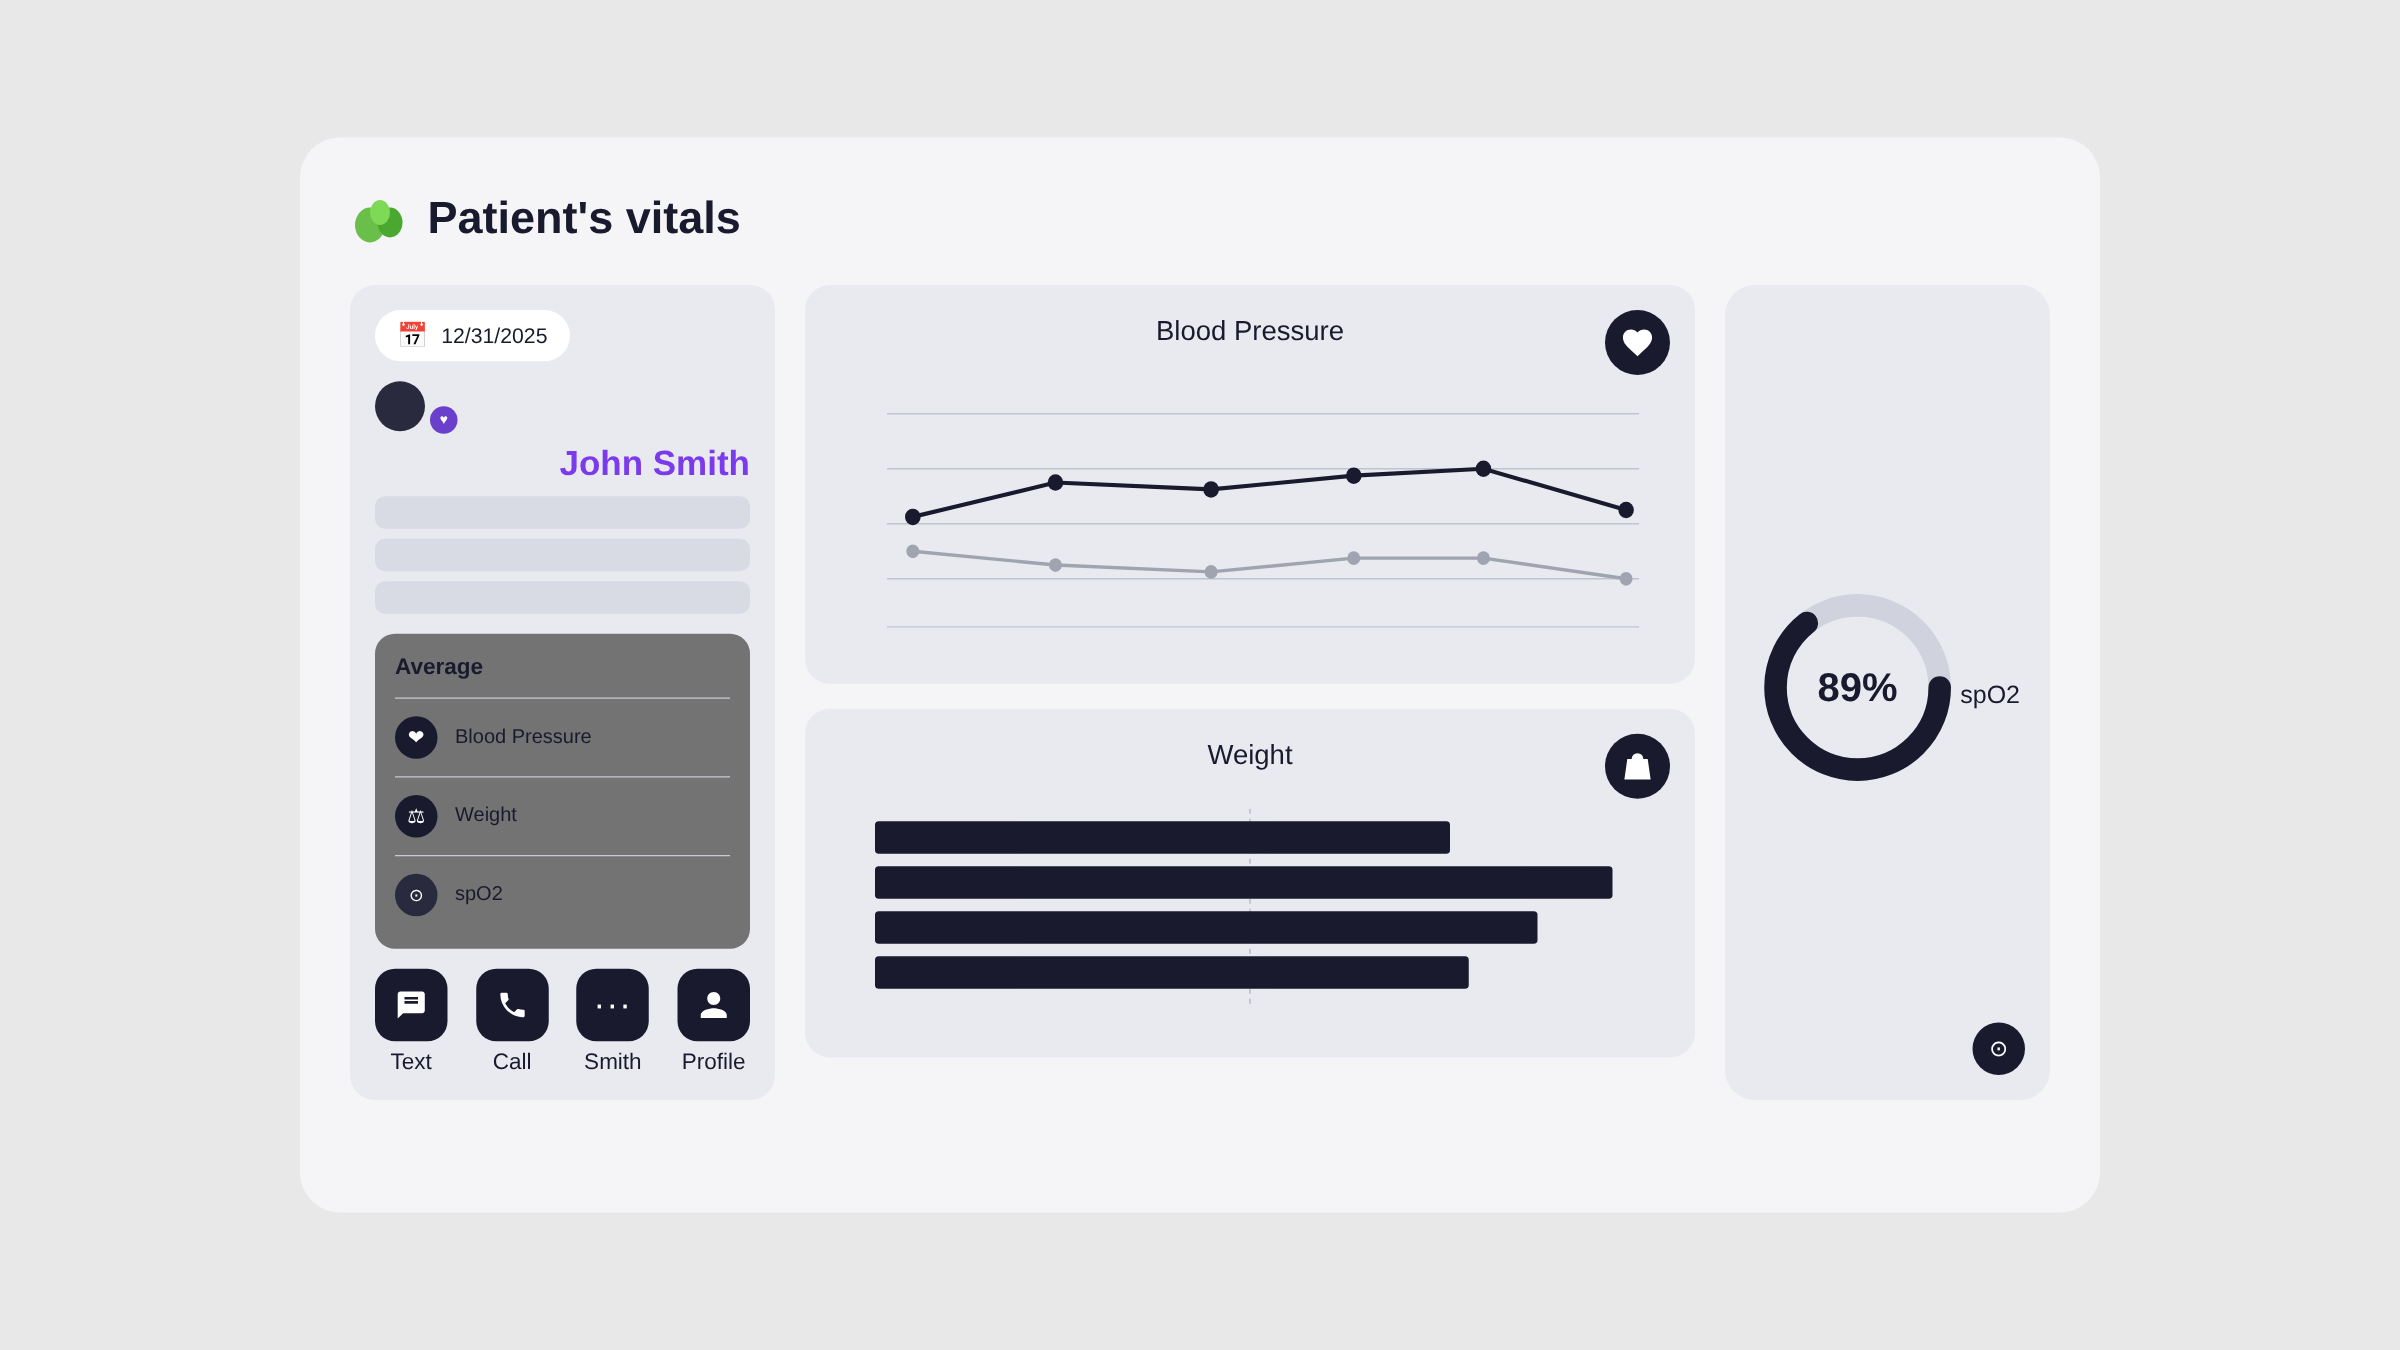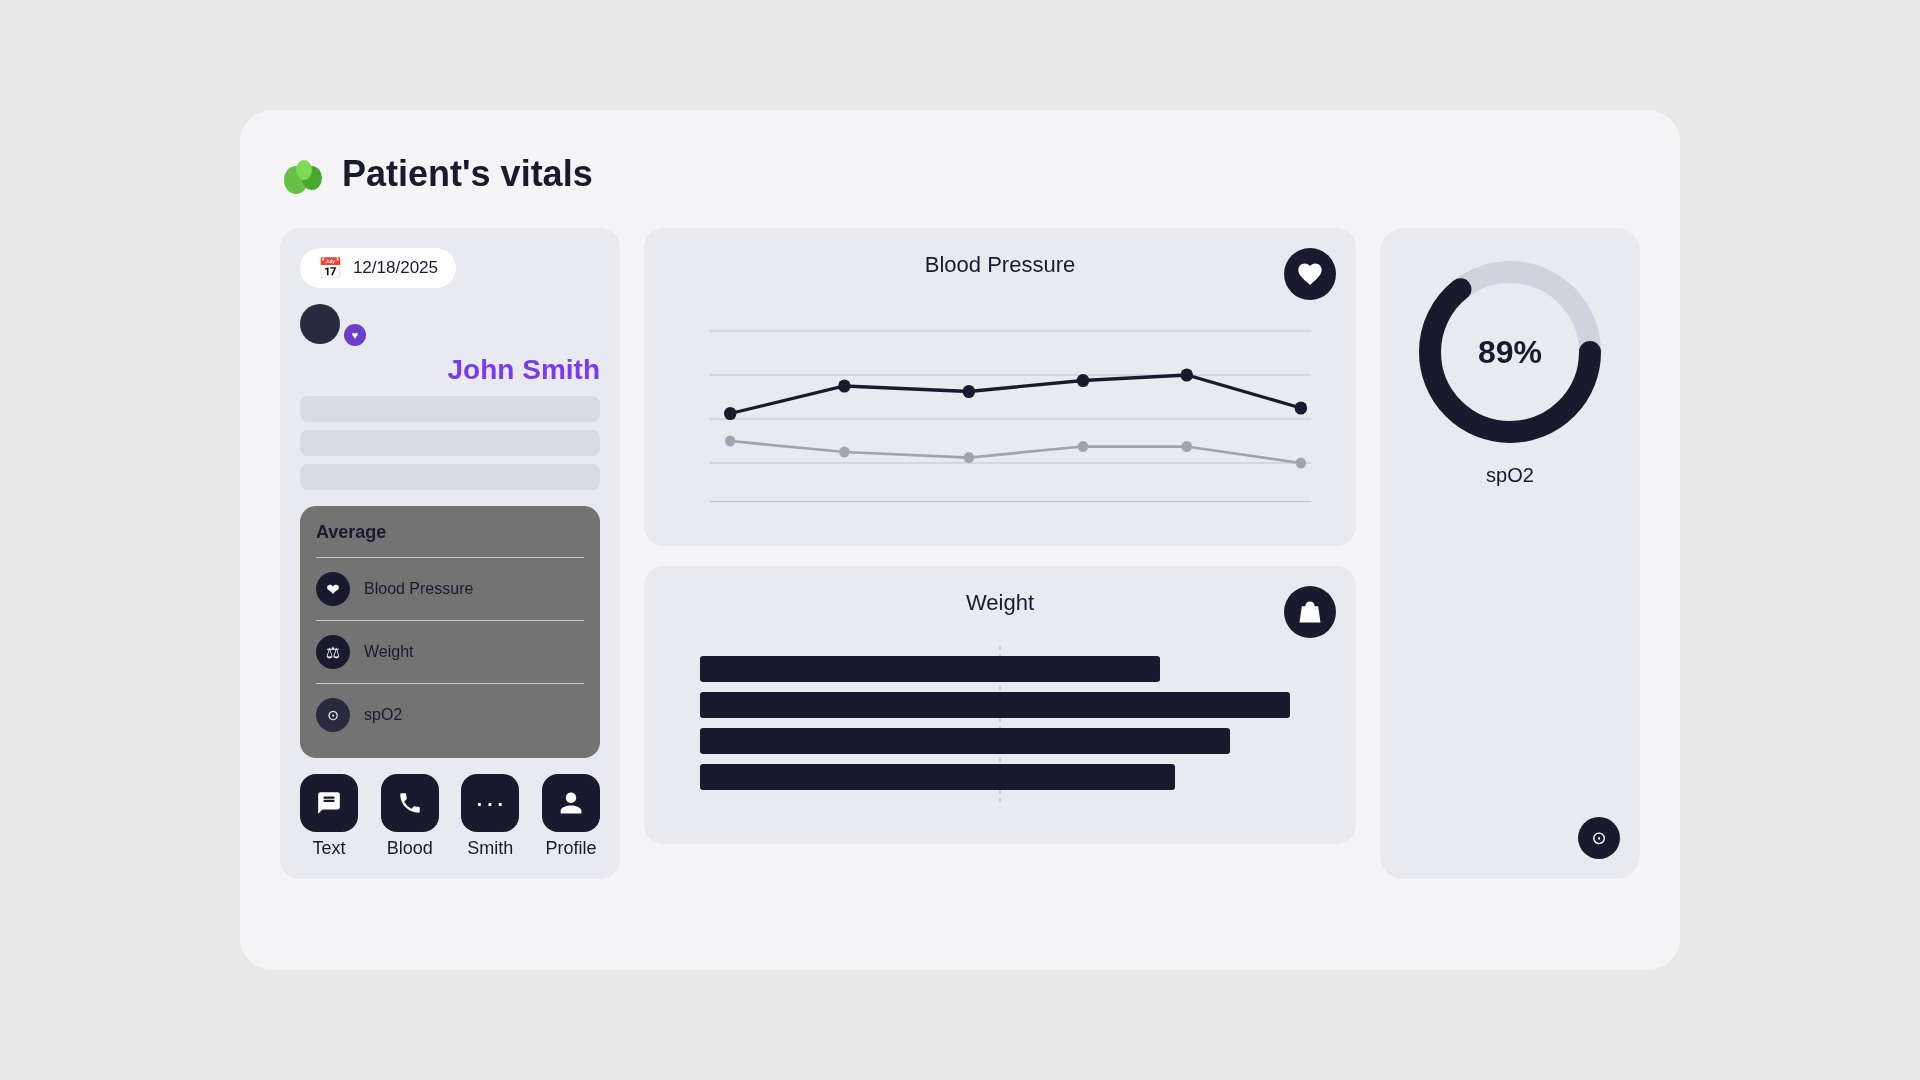--- a/index.html
+++ b/index.html
@@ -216,21 +216,21 @@
     .right-panel {
       display: flex;
       flex-direction: column;
       gap: 20px;
     }
     .stat-card {
       background: #e8eaf0;
       border-radius: 24px;
       padding: 24px;
       display: flex;
-      flex-direction: column;
+      flex-direction: row;
       align-items: center;
       position: relative;
       overflow: hidden;
       flex: 1;
     }
     .stat-card-arch {
       width: 200px;
       height: 200px;
       position: relative;
       margin-bottom: 8px;
@@ -309,21 +309,21 @@
       <ellipse cx="24" cy="20" rx="8" ry="10" fill="#7ed957"></ellipse>
     </svg>
     <h1 class="app-title">Patient's vitals</h1>
   </div>
 
   <div class="main-content">
 
     <div class="left-panel">
       <div class="date-badge">
         <span class="calendar-icon">📅</span>
-        <span>12/18/2025</span>
+        <span>12/31/2025</span>
       </div>
 
       <div class="patient-section">
         <div class="avatar-group">
           <div class="avatar-circle"></div>
           <div class="heart-badge">♥</div>
         </div>
         <div class="patient-name">John Smith</div>
         <div class="info-bars">
           <div class="info-bar"></div>
@@ -359,21 +359,21 @@
               </svg>
           </div>
           <span class="action-btn-label">Text</span>
         </div>
         <div class="action-btn">
           <div class="action-btn-circle">
             <svg width="26" height="26" viewBox="0 0 24 24" fill="white">
                 <path d="M6.62 10.79a15.05 15.05 0 006.59 6.59l2.2-2.2a1 1 0 011.01-.24c1.12.37 2.33.57 3.58.57a1 1 0 011 1V20a1 1 0 01-1 1A17 17 0 013 4a1 1 0 011-1h3.5a1 1 0 011 1c0 1.25.2 2.45.57 3.57a1 1 0 01-.25 1.01l-2.2 2.21z"></path>
               </svg>
           </div>
-          <span class="action-btn-label">Blood</span>
+          <span class="action-btn-label">Call</span>
         </div>
         <div class="action-btn">
           <div class="action-btn-circle" style="font-size:28px; letter-spacing:1px;">···</div>
           <span class="action-btn-label">Smith</span>
         </div>
         <div class="action-btn">
           <div class="action-btn-circle">
             <svg width="26" height="26" viewBox="0 0 24 24" fill="white">
                 <path d="M12 12c2.7 0 4.8-2.1 4.8-4.8S14.7 2.4 12 2.4 7.2 4.5 7.2 7.2 9.3 12 12 12zm0 2.4c-3.2 0-9.6 1.6-9.6 4.8v2.4h19.2v-2.4c0-3.2-6.4-4.8-9.6-4.8z"></path>
               </svg>

